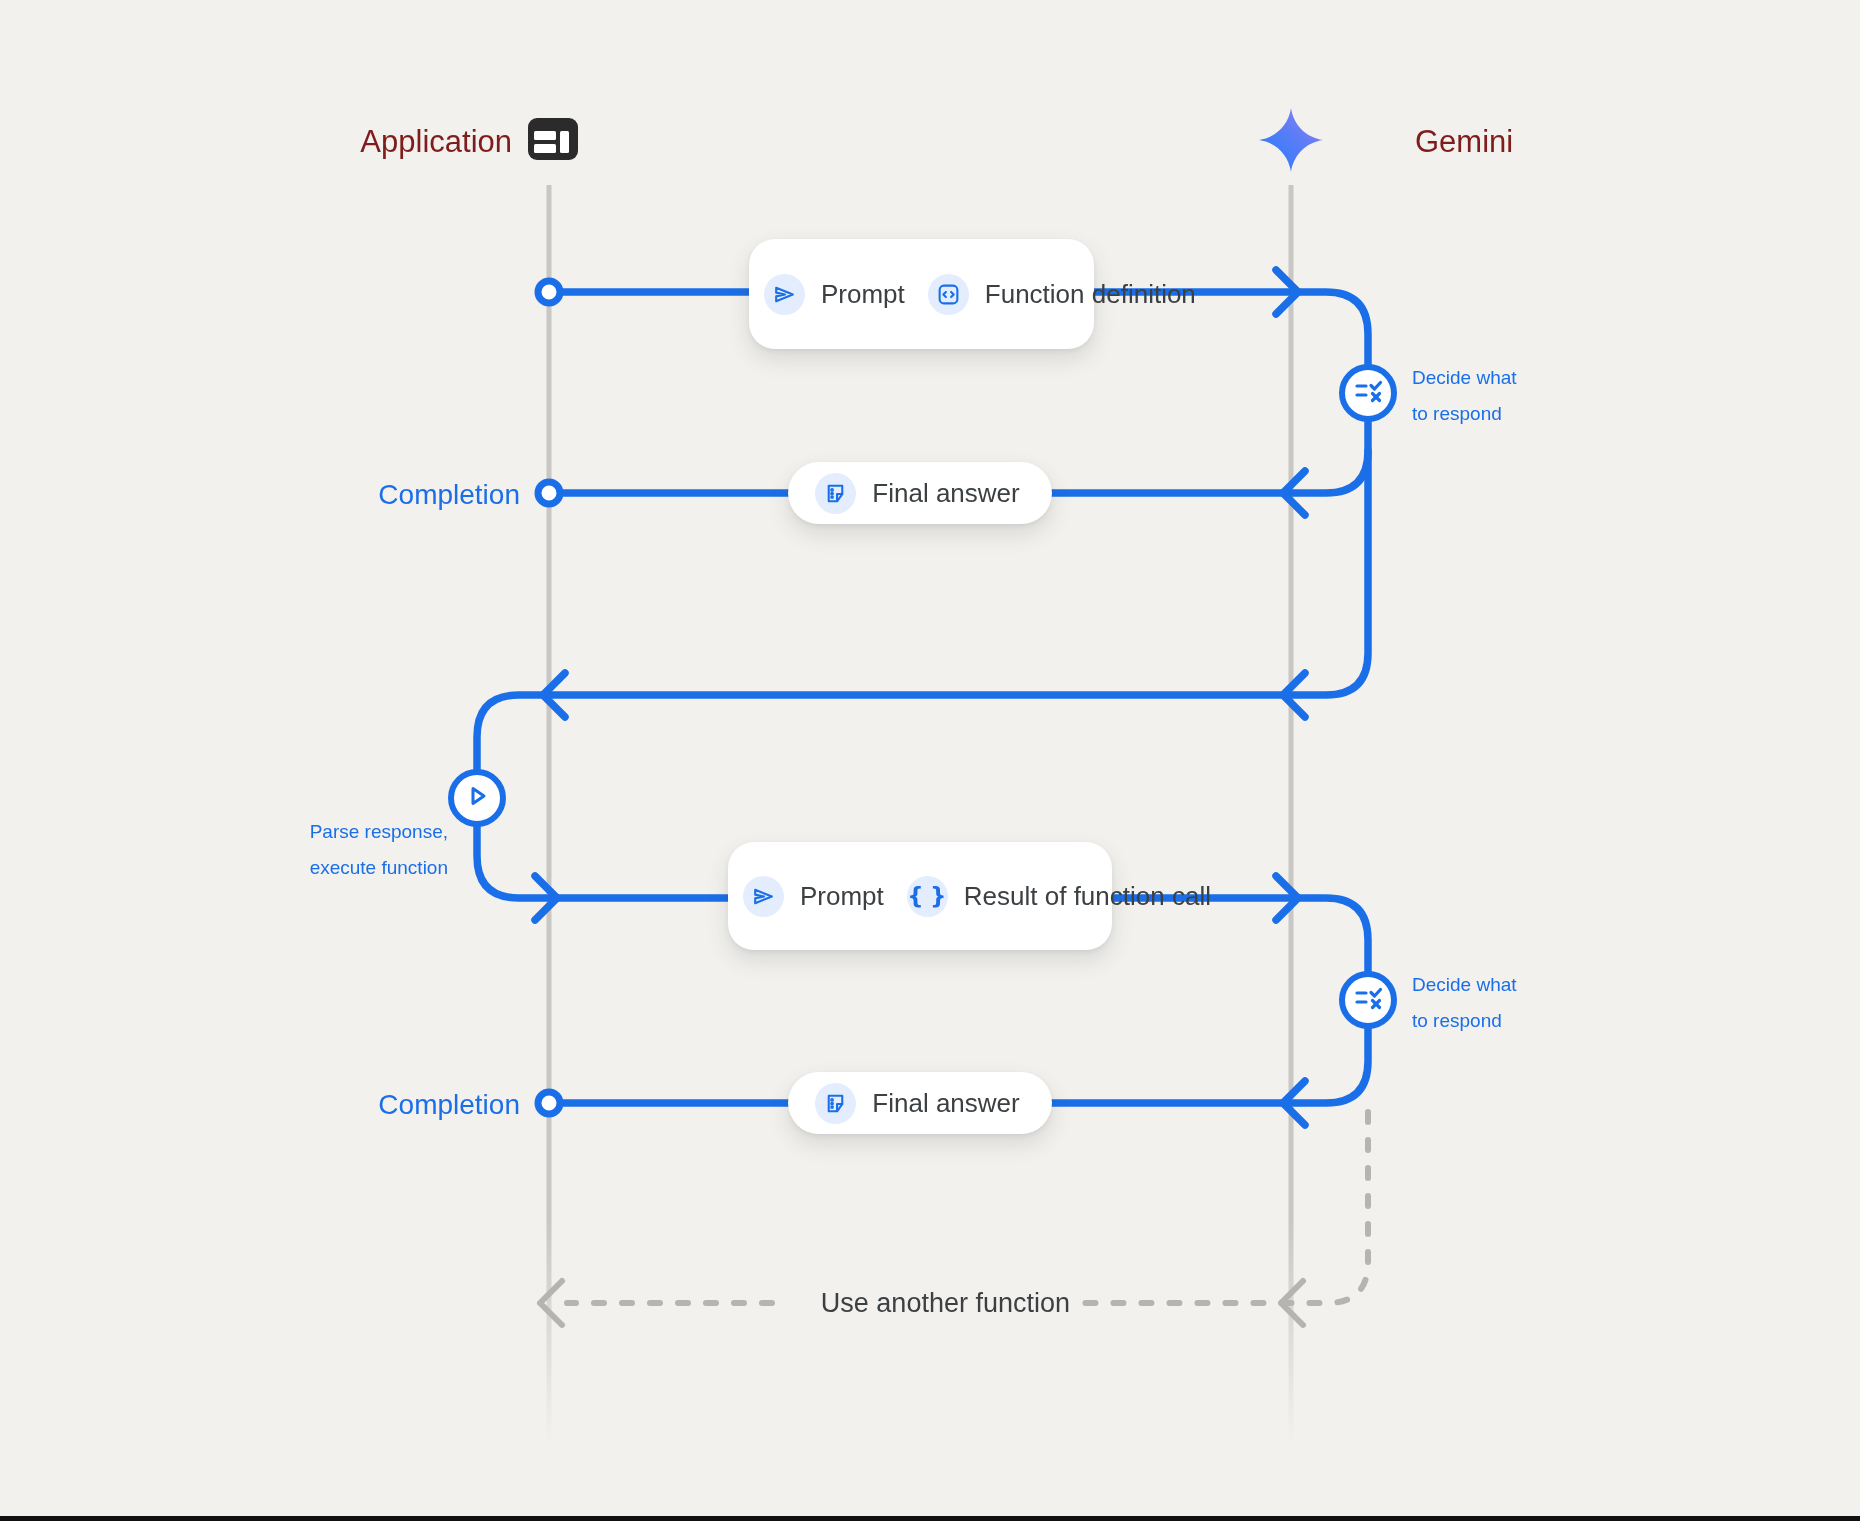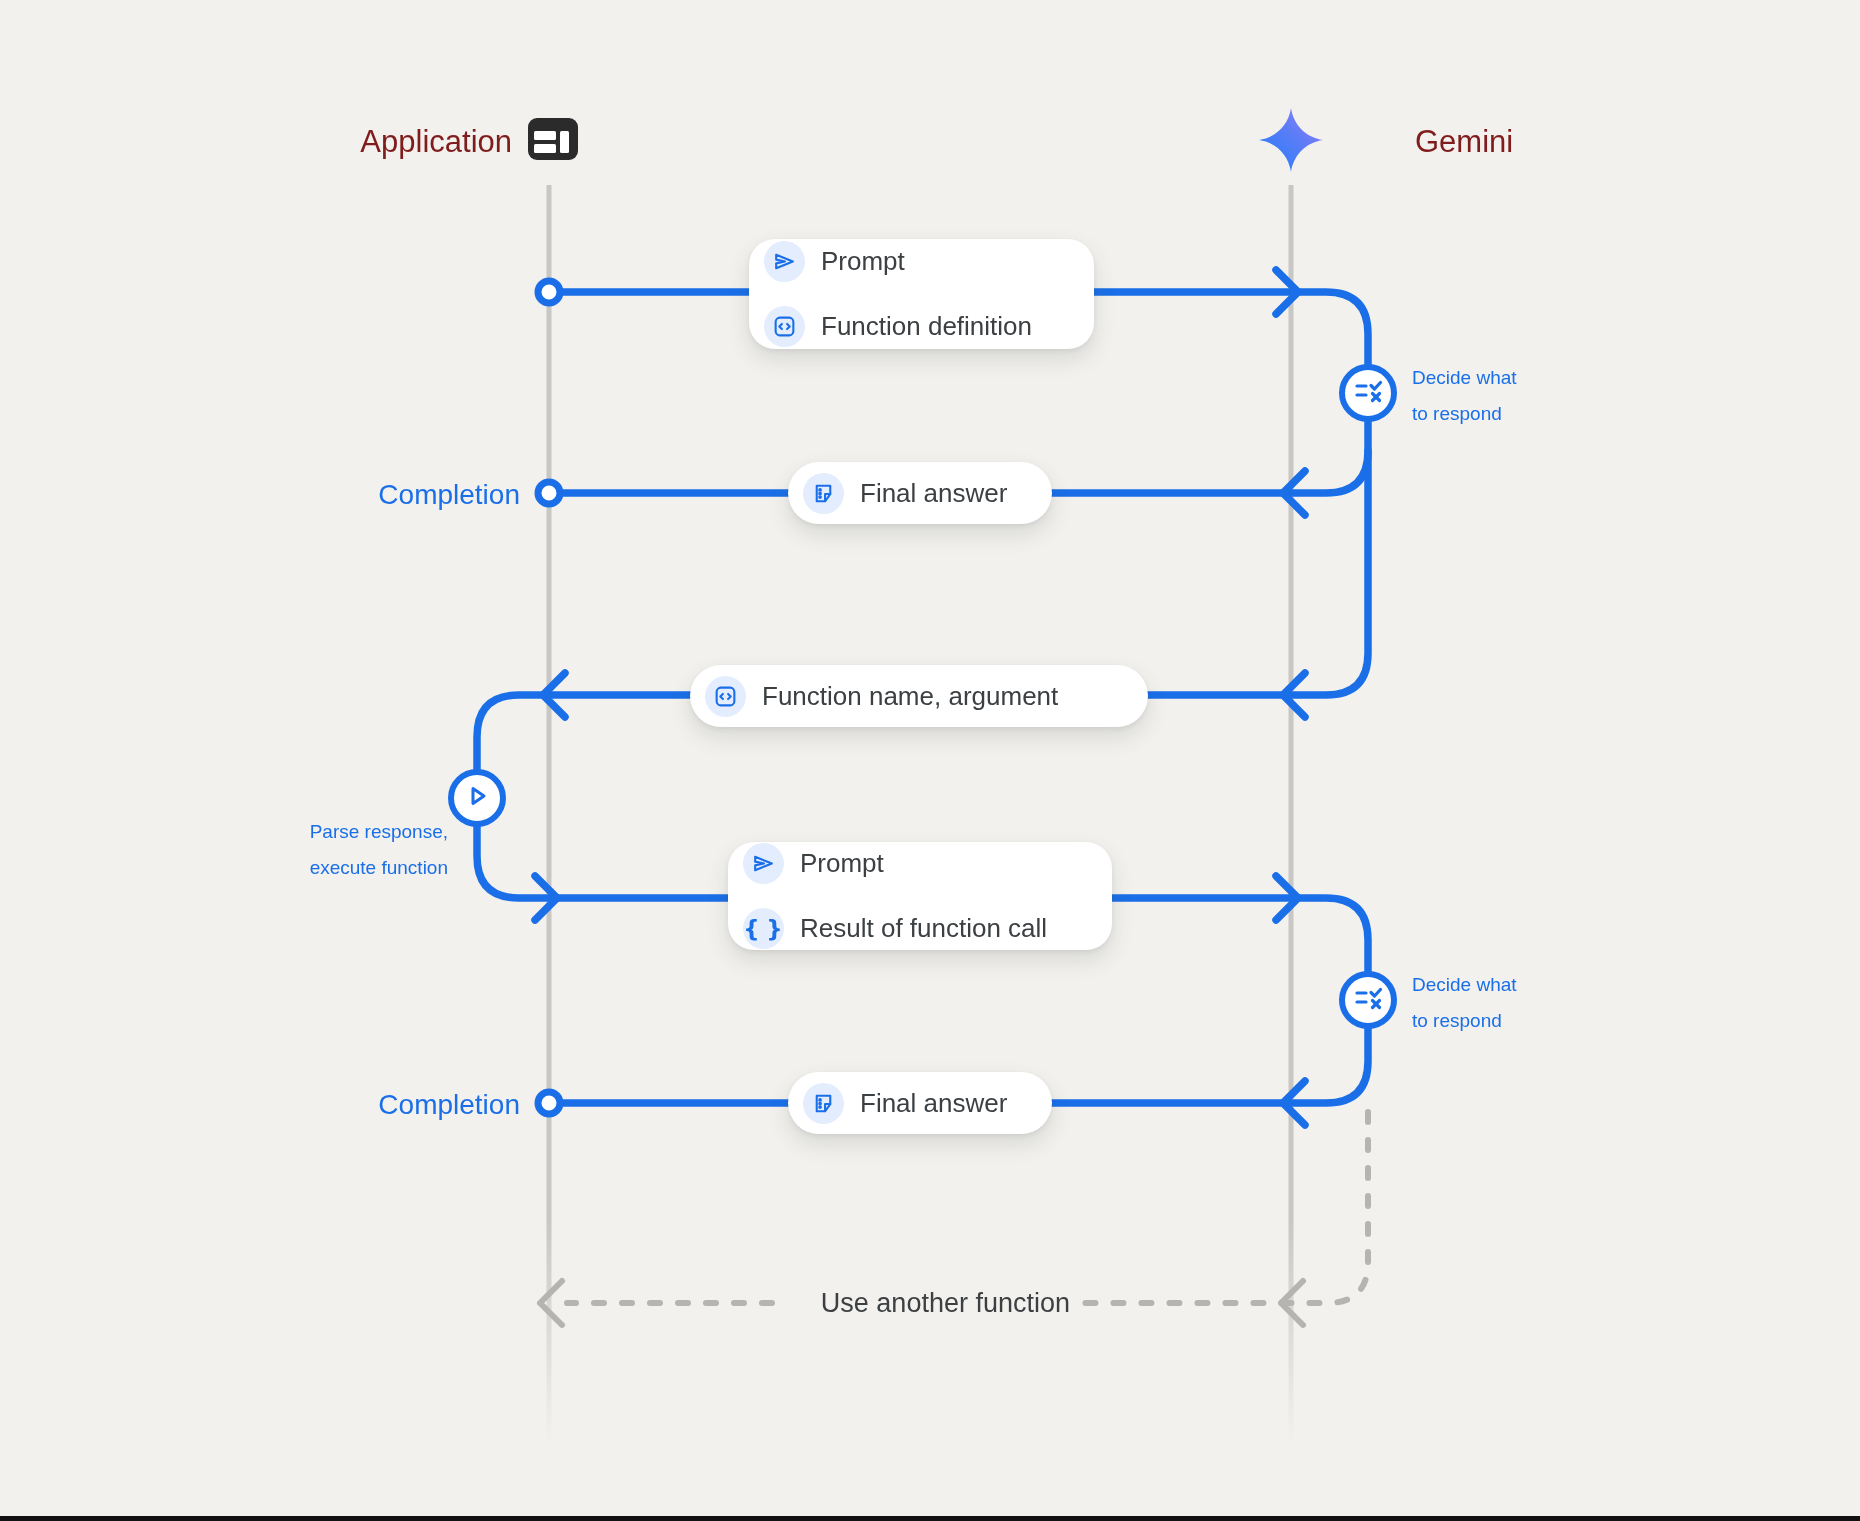--- a/index.html
+++ b/index.html
@@ -5,21 +5,21 @@
   html,body{margin:0;padding:0;background:#e9e8e6;}
   .stage{
     position:relative;width:1860px;height:1521px;background:#f2f1ee;
     font-family:"Liberation Sans", sans-serif;overflow:hidden;
   }
   .flow-svg{position:absolute;left:0;top:0;width:1860px;height:1521px;}
   .hdr-text{position:absolute;font-size:31px;font-weight:500;color:#7f1d1d;line-height:44px;}
   .msg-box{
     position:absolute;background:#ffffff;border-radius:30px;
     box-shadow:0 10px 22px rgba(60,64,67,.14),0 2px 5px rgba(60,64,67,.08);
-    display:flex;flex-direction:column;justify-content:space-evenly;
+    display:flex;justify-content:space-evenly;
     padding:0 20px 0 15px;box-sizing:border-box;gap:23px;
   }
   .msg-row{display:flex;align-items:center;gap:16px;}
   .chip{
     flex:0 0 auto;width:41px;height:41px;border-radius:50%;
     background:#e3edfd;display:flex;align-items:center;justify-content:center;
   }
   .msg-label{font-size:26px;color:#3c4043;white-space:nowrap;}
   .blue-label{position:absolute;color:#1a6fe8;font-size:19px;line-height:36px;}
   .right-al{text-align:right;}
@@ -131,32 +131,20 @@
           <path d="M13.5 19 V12.5 H18.5"></path>
           <circle cx="8.7" cy="8.6" r="0.8" fill="#1a6fe8"></circle>
           <circle cx="8.7" cy="12" r="0.8" fill="#1a6fe8"></circle>
           <circle cx="8.7" cy="15.4" r="0.8" fill="#1a6fe8"></circle>
         </svg>
       </span>
       <span class="msg-label">Final answer</span>
     </div>
   </div>
 
-  <div class="msg-box" style="left:690px;top:665px;width:458px;height:62px;border-radius:31px;">
-    <div class="msg-row">
-      <span class="chip">
-        <svg width="25" height="25" viewBox="0 0 24 24" fill="none" stroke="#1a6fe8" stroke-width="2" stroke-linecap="round" stroke-linejoin="round">
-          <rect x="3.5" y="3.5" width="17" height="17" rx="4"></rect>
-          <path d="M9.5 9.5 L7 12 L9.5 14.5"></path>
-          <path d="M14.5 9.5 L17 12 L14.5 14.5"></path>
-        </svg>
-      </span>
-      <span class="msg-label">Function name,  argument</span>
-    </div>
-  </div>
 
   <div class="msg-box" style="left:728px;top:842px;width:384px;height:108px;border-radius:26px;">
     <div class="msg-row">
       <span class="chip">
         <svg width="25" height="25" viewBox="0 0 24 24" fill="none" stroke="#1a6fe8" stroke-width="2" stroke-linejoin="round">
           <path d="M4 5.5 L20 12 L4 18.5 L4 13.8 L12.5 12 L4 10.2 Z"></path>
         </svg>
       </span>
       <span class="msg-label">Prompt</span>
     </div>

